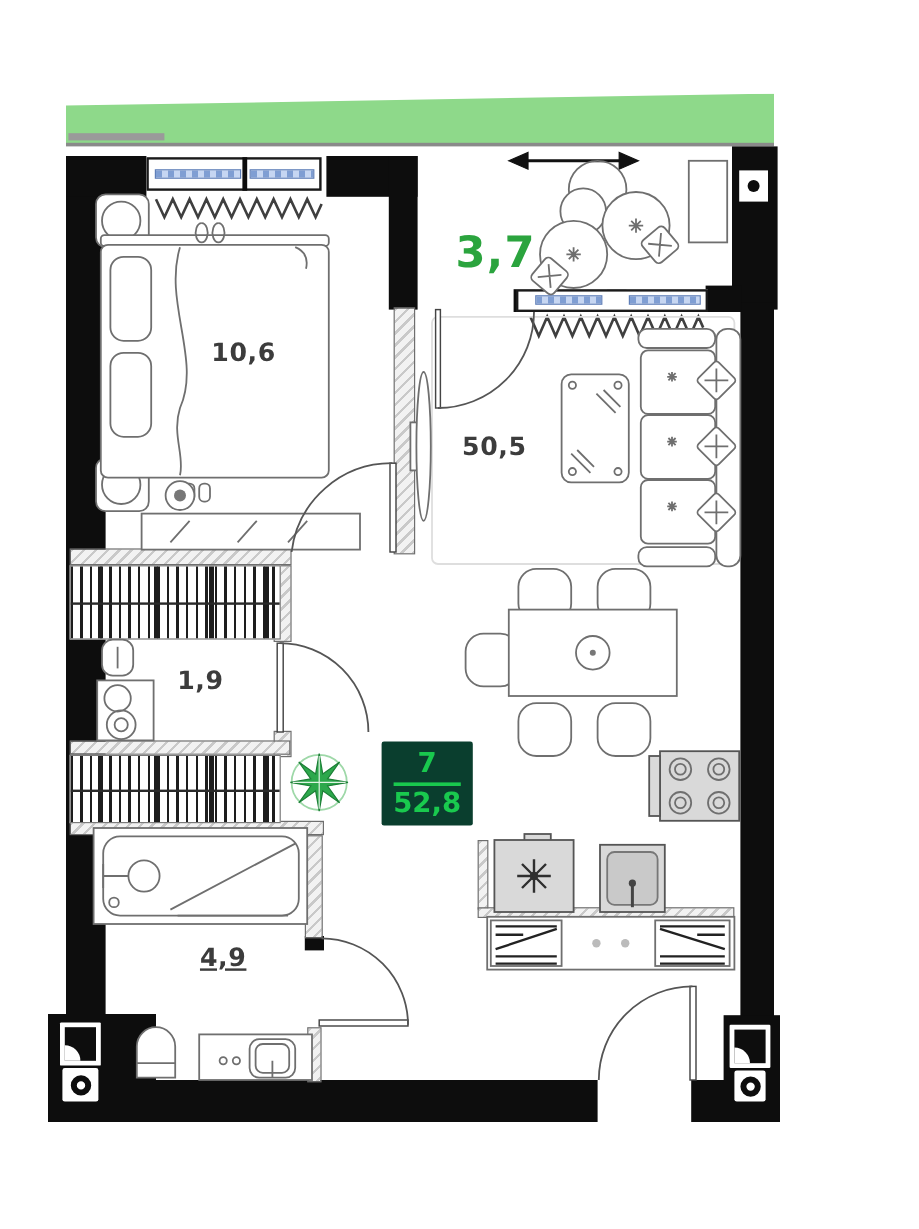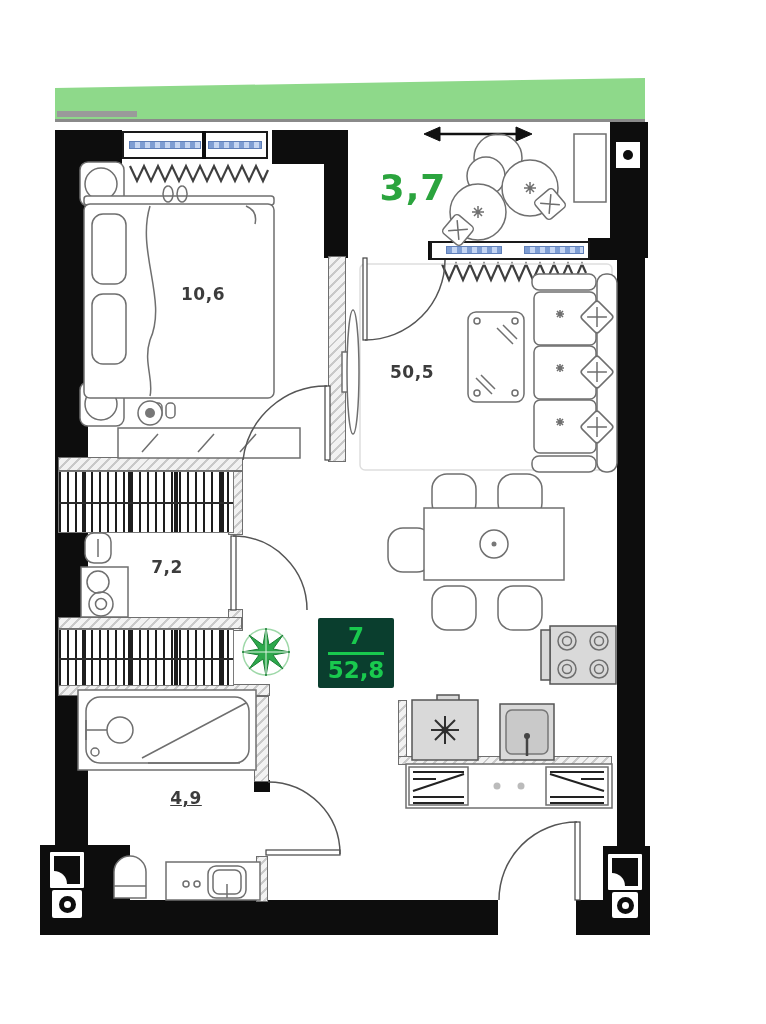--- a/index.html
+++ b/index.html
@@ -9,23 +9,23 @@
   .wall{position:absolute;background:#0d0d0d;}
   .hw{position:absolute;background:repeating-linear-gradient(135deg,#c9c9c9 0 2px,#f2f2f2 2px 7px);
       border:1px solid #6e6e6e;box-sizing:border-box;}
   .wrd{position:absolute;border:1px solid #7a7a7a;box-sizing:border-box;background:
        repeating-linear-gradient(90deg,#1d1d1d 0 2px,transparent 2px 8px),
        repeating-linear-gradient(90deg,transparent 0 23px,#1d1d1d 23px 27px,transparent 27px 46px),#fff;}
   .wrd .rail{position:absolute;left:0;right:0;top:50%;height:2px;background:#2a2a2a;}
   .wf{position:absolute;background:#fff;border:2px solid #1a1a1a;box-sizing:border-box;}
   .glz{position:absolute;height:8px;background:repeating-linear-gradient(90deg,#7f9ed3 0 5px,#c6d6f2 5px 10px);
        border:1px solid #5f7fb8;box-sizing:border-box;}
-  .lbl{position:absolute;transform:translate(-50%,-50%);font-weight:bold;font-size:17px;color:#3c3c3c;
+  .lbl{position:absolute;transform:translate(-50%,-50%);font-weight:bold;font-size:21px;color:#3c3c3c;
        letter-spacing:.5px;white-space:nowrap;}
-  .lbl.green{font-size:36px;color:#2ba43e;font-weight:bold;letter-spacing:1px;}
+  .lbl.green{font-size:36px;color:#2ba43e;font-weight:bold;letter-spacing:1px;margin-top:24px;}
   #facade{position:absolute;left:55px;top:78px;width:590px;height:42px;background:#8ed98a;
           clip-path:polygon(0 10px,100% 0,100% 100%,0 100%);border-bottom:1px solid #5fae62;}
   #badge{position:absolute;left:318px;top:618px;width:76px;height:70px;background:#0a3e2e;
          color:#19c94e;text-align:center;border-radius:2px;display:flex;flex-direction:column;
          justify-content:center;align-items:center;}
   #badge .num{font-size:23px;font-weight:bold;line-height:1;}
   #badge .div{width:56px;height:3px;background:#19c94e;margin:4px 0;}
   #badge .area{font-size:23px;font-weight:bold;line-height:1;}
   .marker-box{position:absolute;background:#fff;border-radius:1px;}
   .marker-box .blk{position:absolute;left:4px;top:4px;right:4px;bottom:4px;background:#0d0d0d;}
@@ -328,16 +328,16 @@
 
   <div id="badge">
     <div class="num">7</div>
     <div class="div"></div>
     <div class="area">52,8</div>
   </div>
 
   <div class="lbl green" style="left:413px;top:187px;">3,7</div>
   <div class="lbl" style="left:203px;top:294px;">10,6</div>
   <div class="lbl" style="left:412px;top:372px;">50,5</div>
-  <div class="lbl" style="left:167px;top:567px;">7,2</div>
+  <div class="lbl" style="left:167px;top:567px;">1,9</div>
   <div class="lbl" style="left:186px;top:798px;text-decoration:underline;">4,9</div>
 
 </div>
 
 </body></html>

